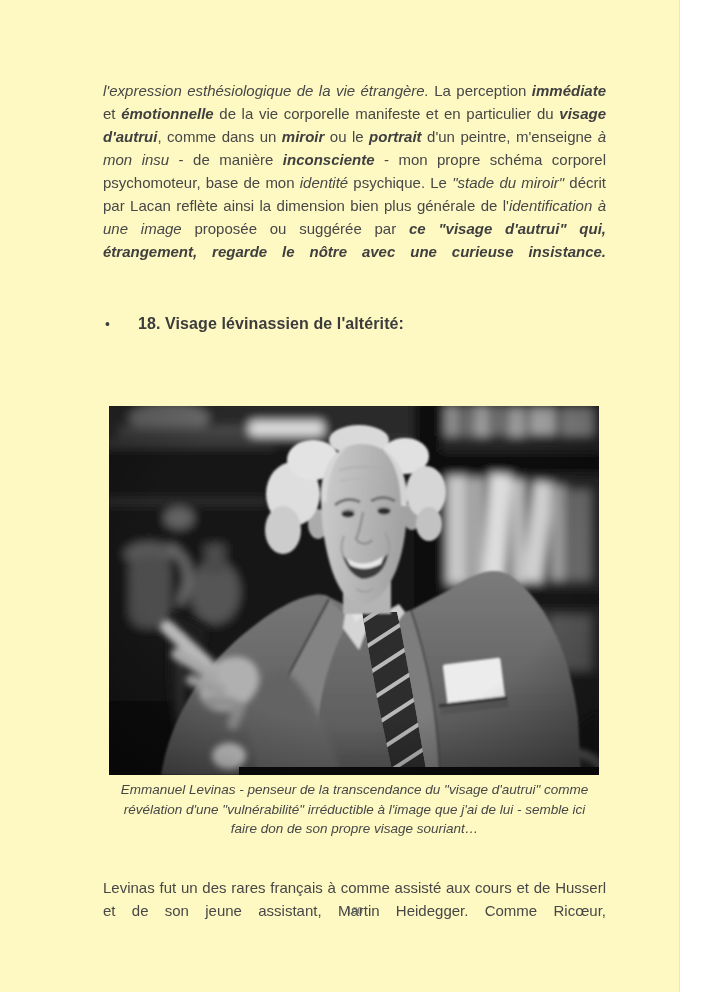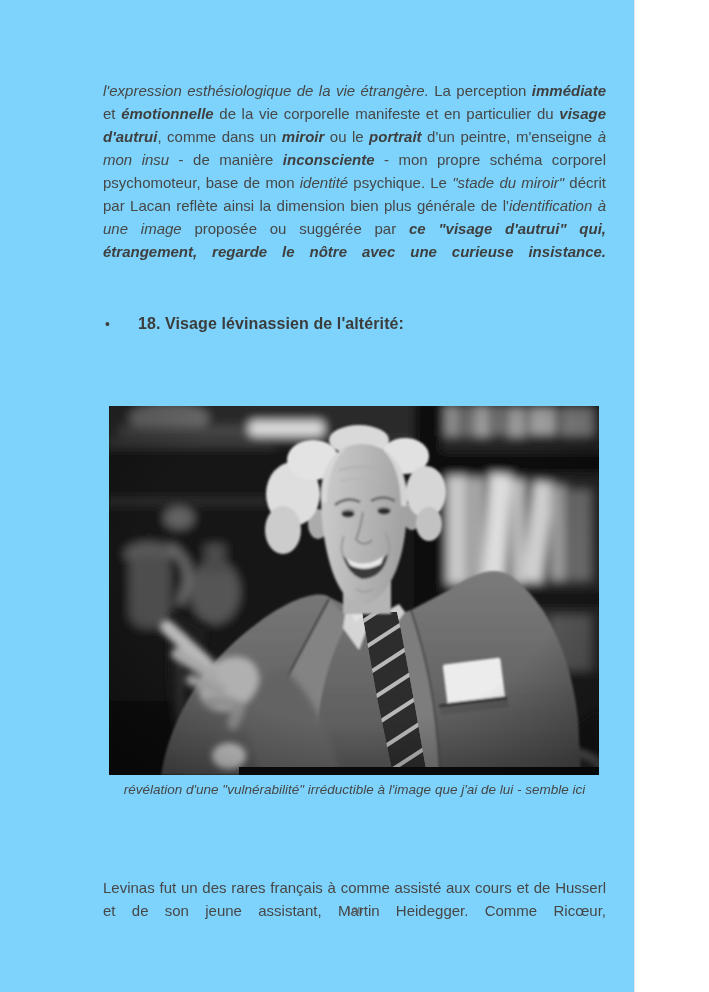--- a/index.html
+++ b/index.html
@@ -1,24 +1,23 @@
 <!DOCTYPE html>
 <html lang="fr"><head>
 <meta charset="utf-8">
 <style>
   html,body{margin:0;padding:0;background:#ffffff;}
   .page{
     position:relative;
-    width:606px;height:992px;
-    background:#7dd3fc;
+    width:679px;height:992px;
+    background:#fef9c3;
     outline:1px solid #e4e4e4;
     overflow:hidden;
     font-family:"Liberation Sans","DejaVu Sans",sans-serif;
     color:#474747;
-    padding-left:28px;
     -webkit-font-smoothing:antialiased;
   }
   .para{
     position:absolute;left:103px;width:503px;
     font-size:15px;line-height:23px;
     text-align:justify;text-align-last:justify;
     word-spacing:0.02em;
   }
   .para-1{top:79px;}
   .para-2{top:876px;}
@@ -226,20 +225,22 @@
         <line x1="122" y1="296" x2="100" y2="296" stroke="#949494" stroke-width="11" stroke-linecap="round"></line>
         <line x1="130" y1="300" x2="124" y2="318" stroke="#8e8e8e" stroke-width="12" stroke-linecap="round"></line>
       </g>
 
       <rect x="130" y="361" width="360" height="8" fill="#0c0c0c"></rect>
       <rect width="490" height="369" fill="url(#vg)"></rect>
     </svg>
   </div>
 
   <div class="caption">
+      <div class="cap-line">Emmanuel Levinas - penseur de la transcendance du "visage d'autrui" comme</div>
       <div class="cap-line">révélation d'une "vulnérabilité" irréductible à l'image que j'ai de lui - semble ici</div>
+      <div class="cap-line">faire don de son propre visage souriant…</div>
     </div>
 
   <div class="para para-2"><span class="seg-r">Levinas fut un des rares français à comme assisté aux cours et de Husserl et de son jeune assistant, Martin Heidegger. Comme Ricœur,</span></div>
 
   <div class="pageno">160</div>
 
 </div>
 
 </body></html>

